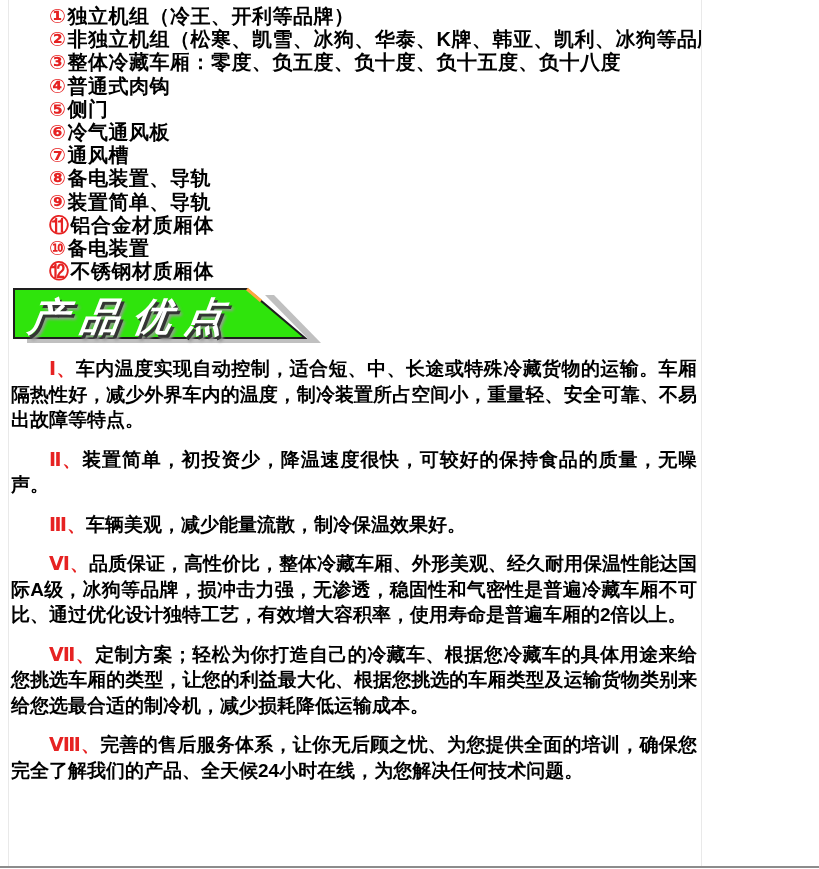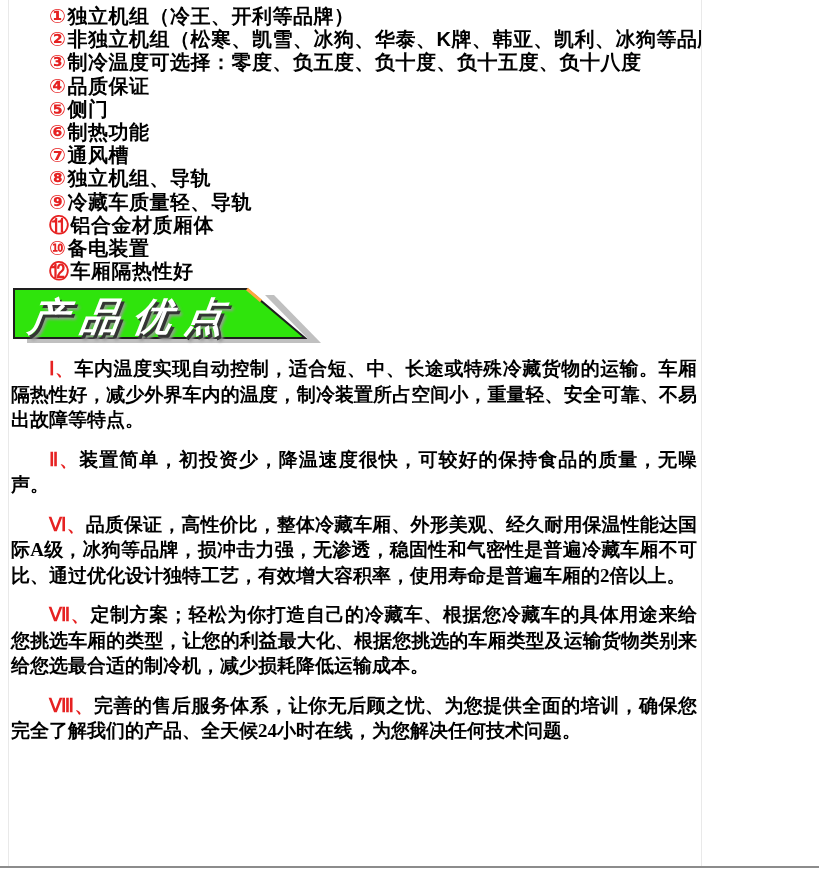--- a/index.html
+++ b/index.html
@@ -69,21 +69,20 @@
     margin-top: 13px;
     font-size: 19px;
     font-weight: 700;
     color: #000;
     line-height: 25.5px;
   }
   .paras p {
     margin: 0 0 14px 0;
     text-indent: 2em;
     text-align: justify;
-    font-family: Liberation Serif, serif;
   }
   .paras .rn {
     color: #e62222;
   }
   
   .bottom-line {
     position: absolute;
     left: 0;
     bottom: 1px;
     width: 819px;
@@ -93,49 +92,50 @@
 </style>
 </head>
 <body>
 
 <div class="page">
   <div class="content-col">
 
     <ul class="features">
       <li><span class="num">①</span><span>独立机组（冷王、开利等品牌）</span></li>
       <li><span class="num">②</span><span>非独立机组（松寒、凯雪、冰狗、华泰、K牌、韩亚、凯利、冰狗等品牌）</span></li>
-      <li><span class="num">③</span><span>制冷温度可选择：零度、负五度、负十度、负十五度、负十八度</span></li>
-      <li><span class="num">④</span><span>品质保证</span></li>
+      <li><span class="num">③</span><span>整体冷藏车厢：零度、负五度、负十度、负十五度、负十八度</span></li>
+      <li><span class="num">④</span><span>普通式肉钩</span></li>
       <li><span class="num">⑤</span><span>侧门</span></li>
-      <li><span class="num">⑥</span><span>制热功能</span></li>
+      <li><span class="num">⑥</span><span>冷气通风板</span></li>
       <li><span class="num">⑦</span><span>通风槽</span></li>
-      <li><span class="num">⑧</span><span>独立机组、导轨</span></li>
-      <li><span class="num">⑨</span><span>冷藏车质量轻、导轨</span></li>
+      <li><span class="num">⑧</span><span>备电装置、导轨</span></li>
+      <li><span class="num">⑨</span><span>装置简单、导轨</span></li>
       <li><span class="num">⑪</span><span>铝合金材质厢体</span></li>
       <li><span class="num">⑩</span><span>备电装置</span></li>
-      <li><span class="num">⑫</span><span>车厢隔热性好</span></li>
+      <li><span class="num">⑫</span><span>不锈钢材质厢体</span></li>
     </ul>
 
     <div class="banner">
       <svg width="320" height="56" viewBox="0 0 320 56">
 
         <rect x="14" y="52" width="286" height="4" fill="#c0c0c0"></rect>
 
         <polygon points="252,8 261,8 308,56 299,56" fill="#c0c0c0"></polygon>
 
         <polygon points="1,2 234,2 292,51 1,51" fill="#2fe40c" stroke="#1e1e1e" stroke-width="2"></polygon>
 
         <line x1="234" y1="2" x2="248" y2="14" stroke="#ffa640" stroke-width="3"></line>
       </svg>
       <div class="banner-text">产品优点</div>
     </div>
 
     <div class="paras">
       <p><span class="rn">Ⅰ、</span><span>车内温度实现自动控制，适合短、中、长途或特殊冷藏货物的运输。车厢隔热性好，减少外界车内的温度，制冷装置所占空间小，重量轻、安全可靠、不易出故障等特点。</span></p>
       <p><span class="rn">Ⅱ、</span><span>装置简单，初投资少，降温速度很快，可较好的保持食品的质量，无噪声。</span></p>
+      <p><span class="rn">Ⅲ、</span><span>车辆美观，减少能量流散，制冷保温效果好。</span></p>
       <p><span class="rn">Ⅵ、</span><span>品质保证，高性价比，整体冷藏车厢、外形美观、经久耐用保温性能达国际A级，冰狗等品牌，损冲击力强，无渗透，稳固性和气密性是普遍冷藏车厢不可比、通过优化设计独特工艺，有效增大容积率，使用寿命是普遍车厢的2倍以上。</span></p>
       <p><span class="rn">Ⅶ、</span><span>定制方案；轻松为你打造自己的冷藏车、根据您冷藏车的具体用途来给您挑选车厢的类型，让您的利益最大化、根据您挑选的车厢类型及运输货物类别来给您选最合适的制冷机，减少损耗降低运输成本。</span></p>
       <p><span class="rn">Ⅷ、</span><span>完善的售后服务体系，让你无后顾之忧、为您提供全面的培训，确保您完全了解我们的产品、全天候24小时在线，为您解决任何技术问题。</span></p>
     </div>
 
   </div>
   <div class="bottom-line"></div>
 </div>
 
 </body></html>

